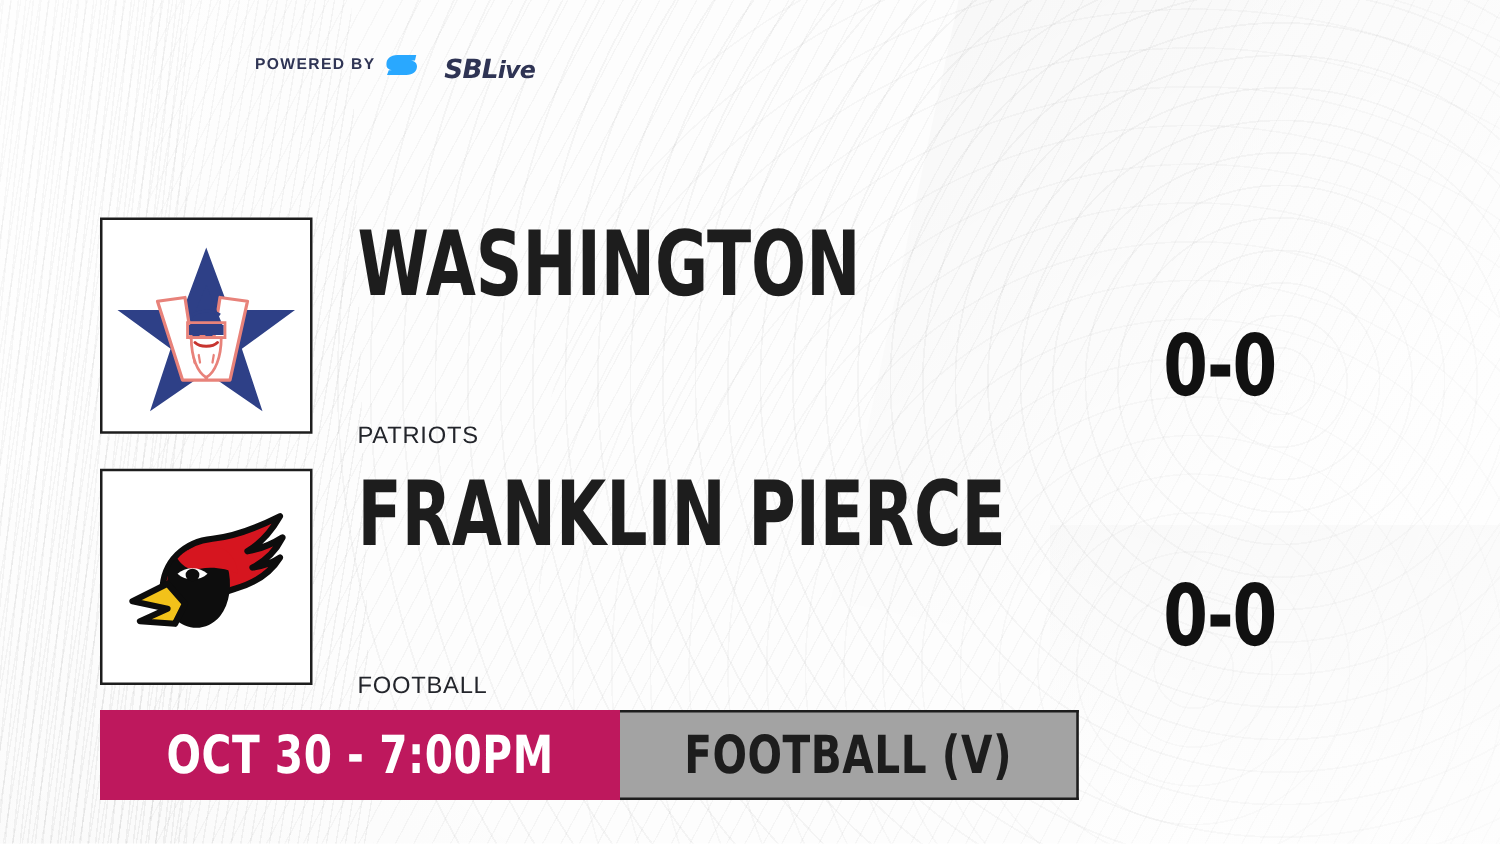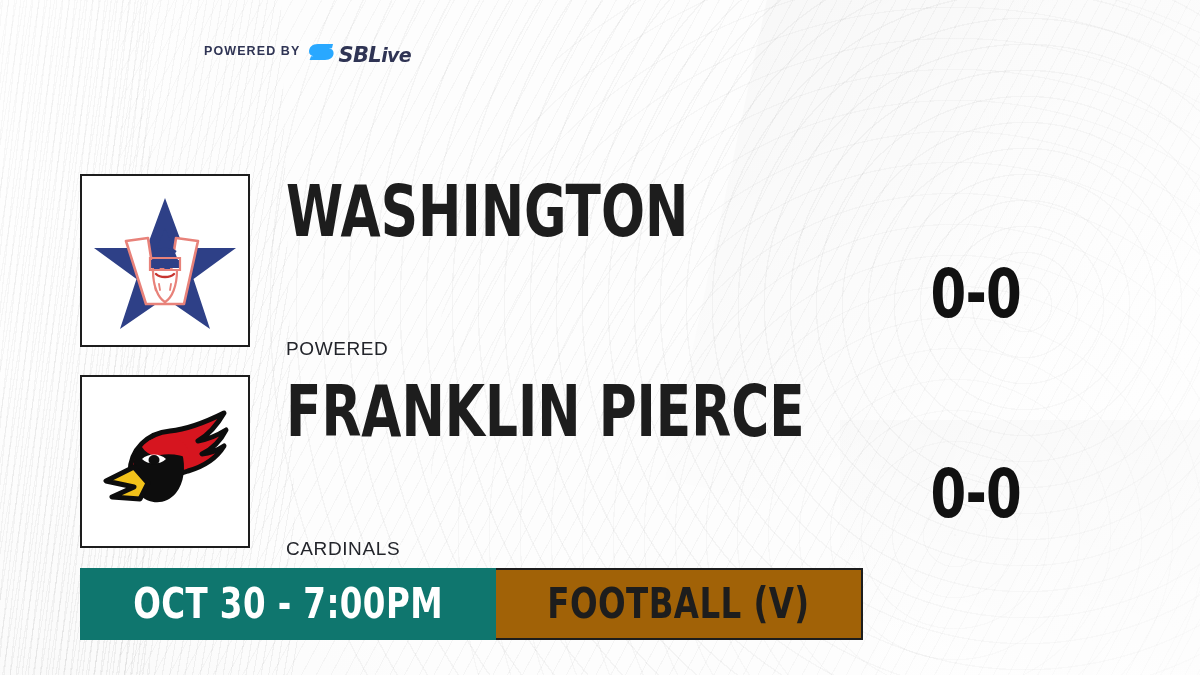--- a/index.html
+++ b/index.html
@@ -118,21 +118,21 @@
     display:flex; gap:9px;
     margin-top:11px; margin-left:122px;
   }
   .powered-by {
     font-family:"Liberation Sans", sans-serif;
     font-weight:bold;
     font-size:12.5px;
     letter-spacing:1.1px;
     color:#2f3454;
   }
-  .sblive { display:flex; align-items:center; gap:3px; }
+  .sblive { display:flex; align-items:center; gap:20px; }
   .sblive-mark { display:block; }
   .sblive-word {
     font-family:"DejaVu Sans", sans-serif;
     font-weight:bold;
     font-style:italic;
     font-size:21px;
     letter-spacing:-0.6px;
     color:#2f3454;
     line-height:1;
   }
@@ -191,28 +191,28 @@
 
   
   .infobar {
     position:absolute;
     left:80px; top:568px;
     height:72px;
     display:flex;
     align-items:stretch;
   }
   .infobar-date {
-    background:#0f766e;
+    background:#be185d;
     color:#ffffff;
     display:flex; align-items:center; justify-content:center;
     padding:12px 28px;
     min-width:355px;
   }
   .infobar-sport {
-    background:#a16207;
+    background:#a3a3a3;
     color:#1d1d1d;
     display:flex; align-items:center; justify-content:center;
     padding:0 30px;
     min-width:322px;
     border:2px solid #1d1d1d;
     border-left:none;
   }
   .infobar-text {
     font-family:"DejaVu Sans Condensed","DejaVu Sans", sans-serif;
     font-weight:bold;
@@ -267,21 +267,21 @@
       <path d="M61 74 L89 74 L89 82 L61 82 Z" fill="#2e4087"></path>
       <path d="M60 72 L90 72 L90 84 L60 84 Z" fill="none" stroke="#e8827a" stroke-width="2.2"></path>
       <path d="M63 84 C63 100 68 112 75 116 C82 112 87 100 87 84 Z" fill="#ffffff" stroke="#e8827a" stroke-width="2.2"></path>
       <path d="M66 88 C70 92 80 92 84 88" stroke="#c7342f" stroke-width="2.4" fill="none" stroke-linecap="round"></path>
       <path d="M69 98 L70 104 M81 98 L80 104" stroke="#e8827a" stroke-width="1.8" stroke-linecap="round"></path>
       <path d="M64 66 C70 62 80 62 86 66" stroke="#2e4087" stroke-width="2.4" fill="none"></path>
     </svg>
   </div>
 
   <div class="team-name row1">WASHINGTON</div>
-  <div class="mascot row1">POWERED</div>
+  <div class="mascot row1">PATRIOTS</div>
   <div class="record row1">0-0</div>
 
   <div class="logo-box row2">
     <svg width="150" height="150" viewBox="0 0 150 150" aria-hidden="true">
 
       <path d="M40 86 C40 62 58 46 80 44 C100 42 118 34 134 26 C126 40 118 48 108 54
                C120 52 128 48 136 43 C130 55 122 62 112 67
                C122 66 128 63 134 59 C126 72 112 80 98 84
                C86 88 62 96 46 98 Z" fill="#d6151f" stroke="#0d0d0d" stroke-width="5" stroke-linejoin="round"></path>
 
@@ -293,21 +293,21 @@
                C92 68 80 66 70 68 C62 70 56 66 52 60 Z" fill="#d6151f"></path>
 
       <path d="M44 80 L16 94 L44 100 L22 110 L50 112 L58 96 Z" fill="#f2c21a" stroke="#0d0d0d" stroke-width="5" stroke-linejoin="round"></path>
 
       <path d="M52 72 C58 66 70 66 76 72 C70 78 58 78 52 72 Z" fill="#ffffff"></path>
       <ellipse cx="64" cy="73" rx="5.5" ry="5" fill="#0d0d0d"></ellipse>
     </svg>
   </div>
 
   <div class="team-name row2">FRANKLIN PIERCE</div>
-  <div class="mascot row2">CARDINALS</div>
+  <div class="mascot row2">FOOTBALL</div>
   <div class="record row2">0-0</div>
 
   <div class="infobar">
     <div class="infobar-date">
       <span class="infobar-text">OCT 30 - 7:00PM</span>
     </div>
     <div class="infobar-sport">
       <span class="infobar-text">FOOTBALL (V)</span>
     </div>
   </div>

